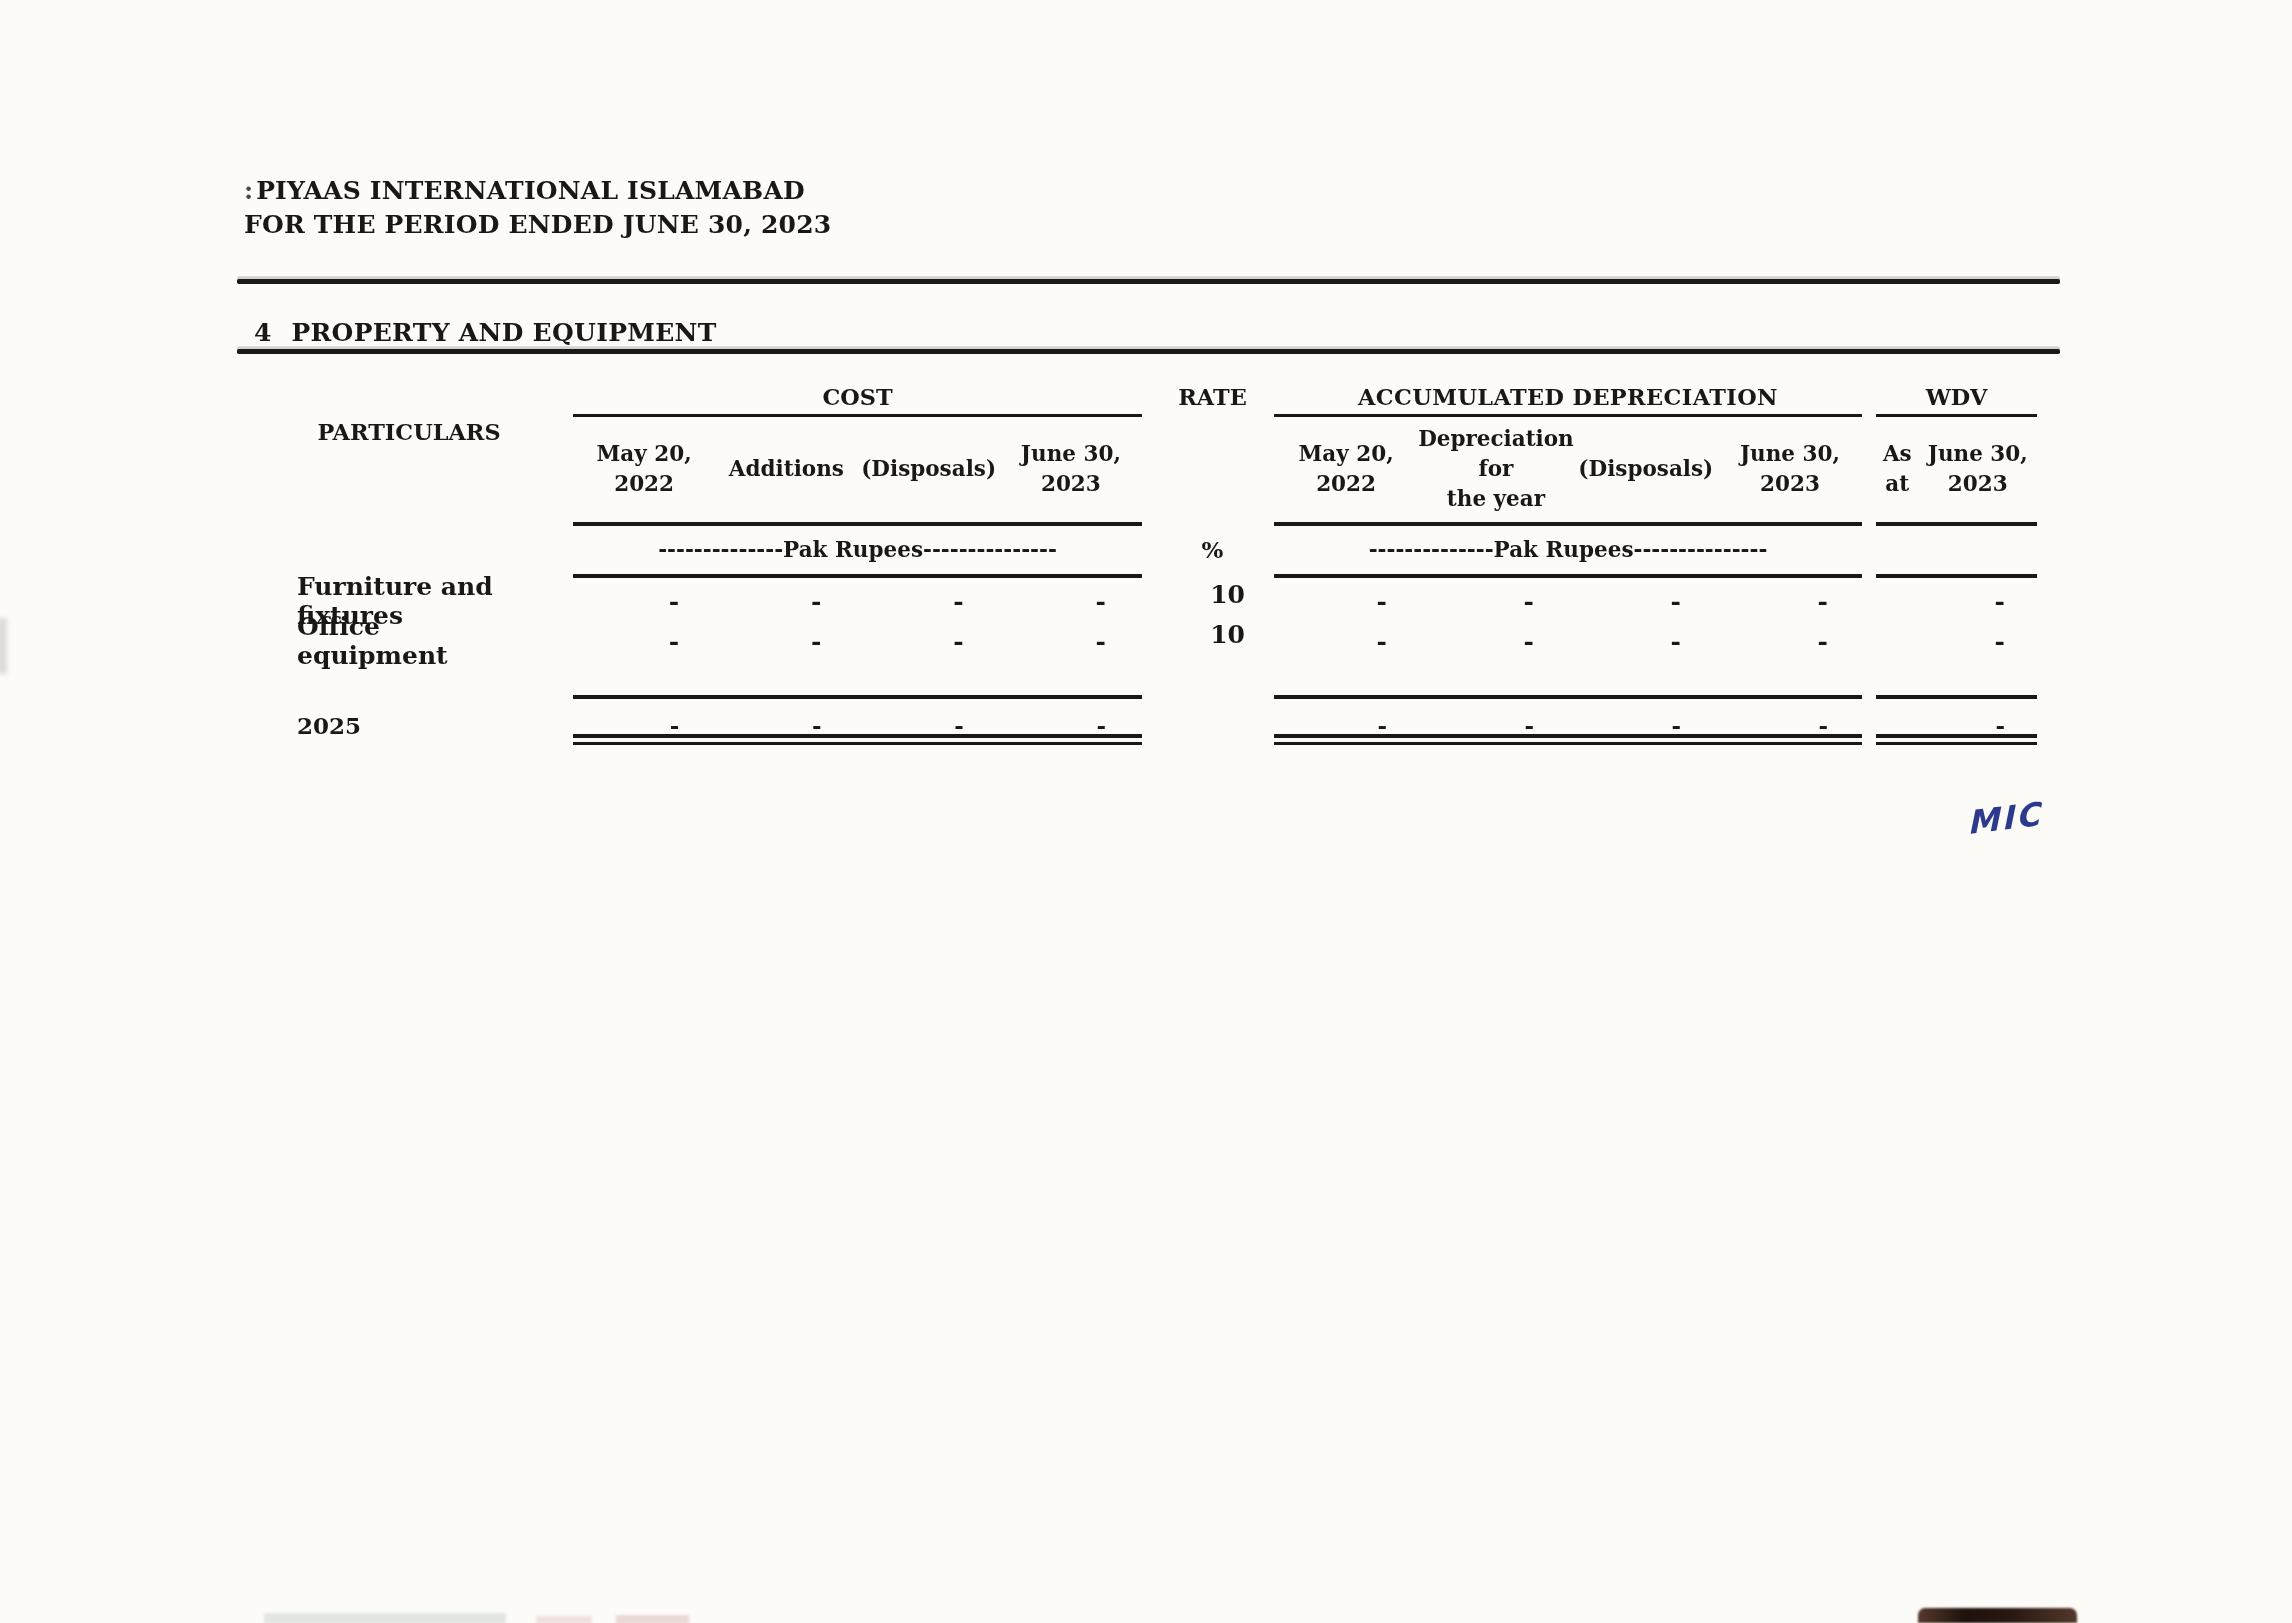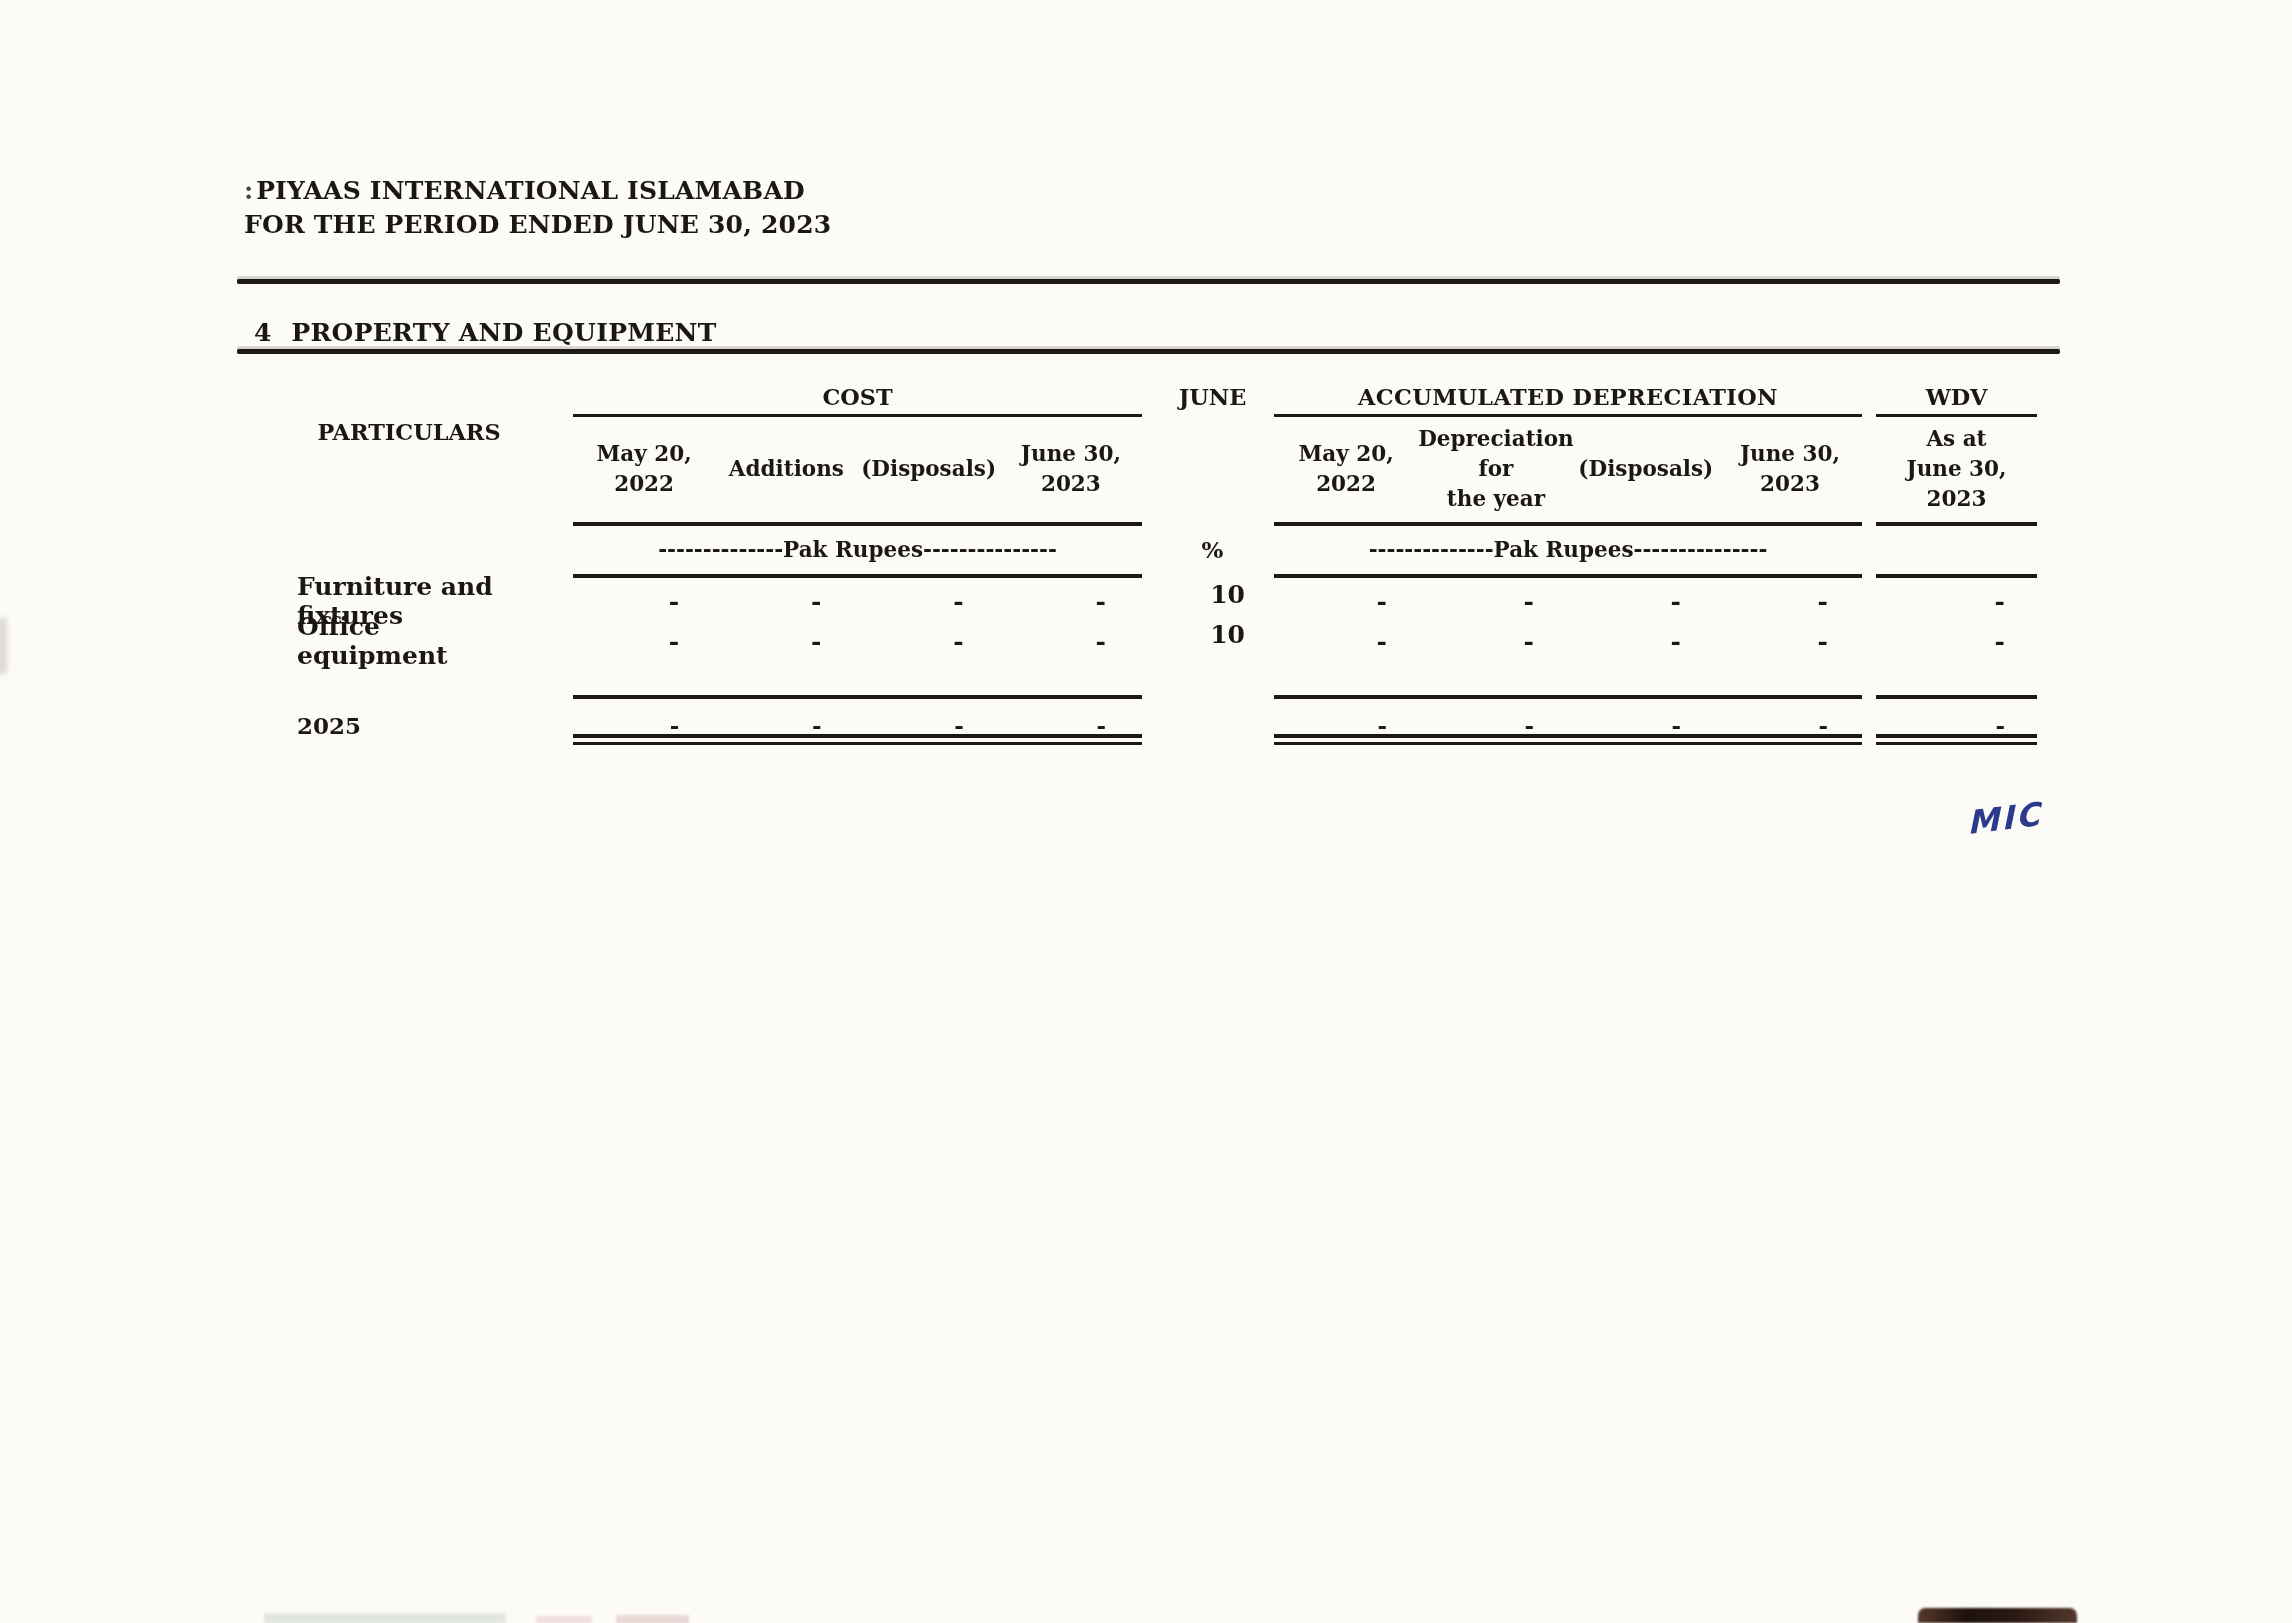--- a/index.html
+++ b/index.html
@@ -27,21 +27,21 @@
   #sec-cost{left:573px;width:569px}
   #sec-rate{left:1157px;width:111px;border-bottom:none}
   #sec-accum{left:1274px;width:588px;letter-spacing:0.4px}
   #sec-wdv{left:1876px;width:161px}
 
   
   .band{position:absolute;top:417px;height:104px;display:flex;font-size:21.5px;line-height:30px;text-align:center}
   #band-particulars{left:297px;width:224px;align-items:flex-start;justify-content:center;font-size:22.4px}
   #band-cost{left:573px;width:569px}
   #band-accum{left:1274px;width:588px}
-  #band-wdv{left:1876px;width:161px;flex-direction:column;align-items:center;justify-content:center}
+  #band-wdv{left:1876px;width:161px;flex-direction:row;align-items:center;justify-content:center}
   .hcell{flex:1;display:flex;flex-direction:column;align-items:center;justify-content:center}
 
   .secline{position:absolute;height:3.6px;background:#1b1815}
   .seg-cost{left:573px;width:569px}
   .seg-accum{left:1274px;width:588px}
   .seg-wdv{left:1876px;width:161px}
   .y-bandbottom{top:522px}
   .y-pakbottom{top:574px}
   .y-subtotal{top:695px}
   .y-dbl1{top:734px}
@@ -97,21 +97,21 @@
   <span>4</span>
   <span>PROPERTY AND EQUIPMENT</span>
 </div>
 
 <div class="rule" id="rule-note"></div>
 
 <div class="sec" id="sec-cost">
     <span>COST</span>
   </div>
 <div class="sec" id="sec-rate">
-    <span>JUNE</span>
+    <span>RATE</span>
   </div>
 <div class="sec" id="sec-accum">
     <span>ACCUMULATED DEPRECIATION</span>
   </div>
 <div class="sec" id="sec-wdv">
     <span>WDV</span>
   </div>
 
 <div class="band" id="band-particulars">
     <span>PARTICULARS</span>

